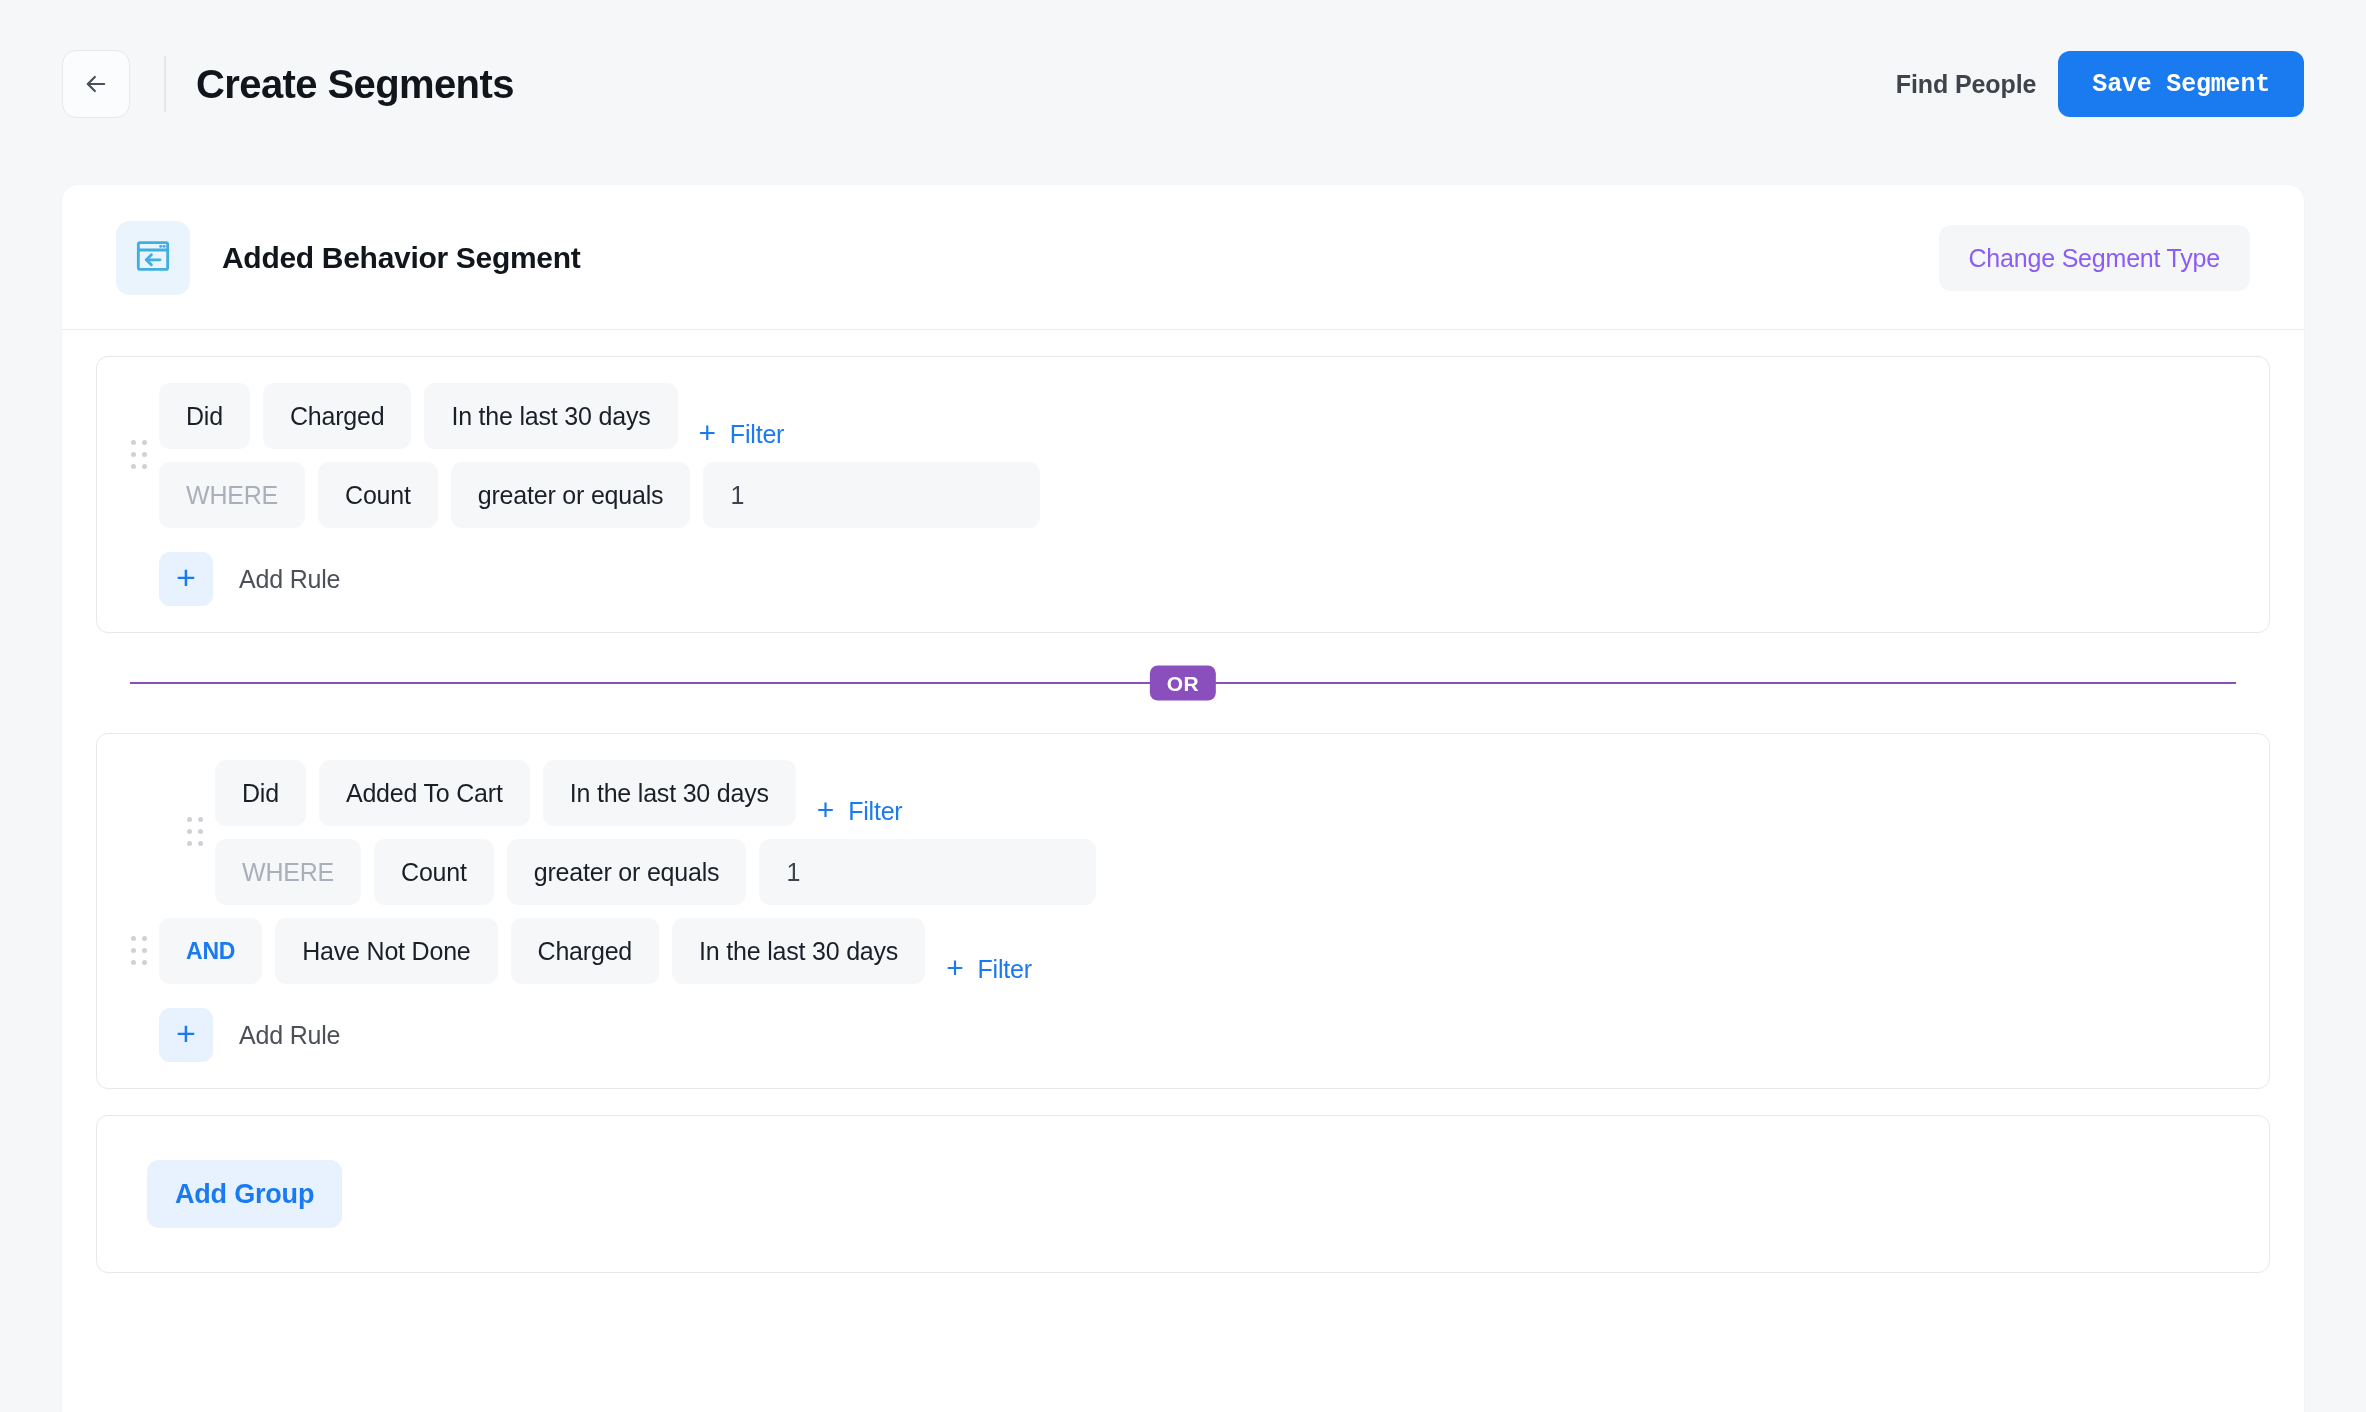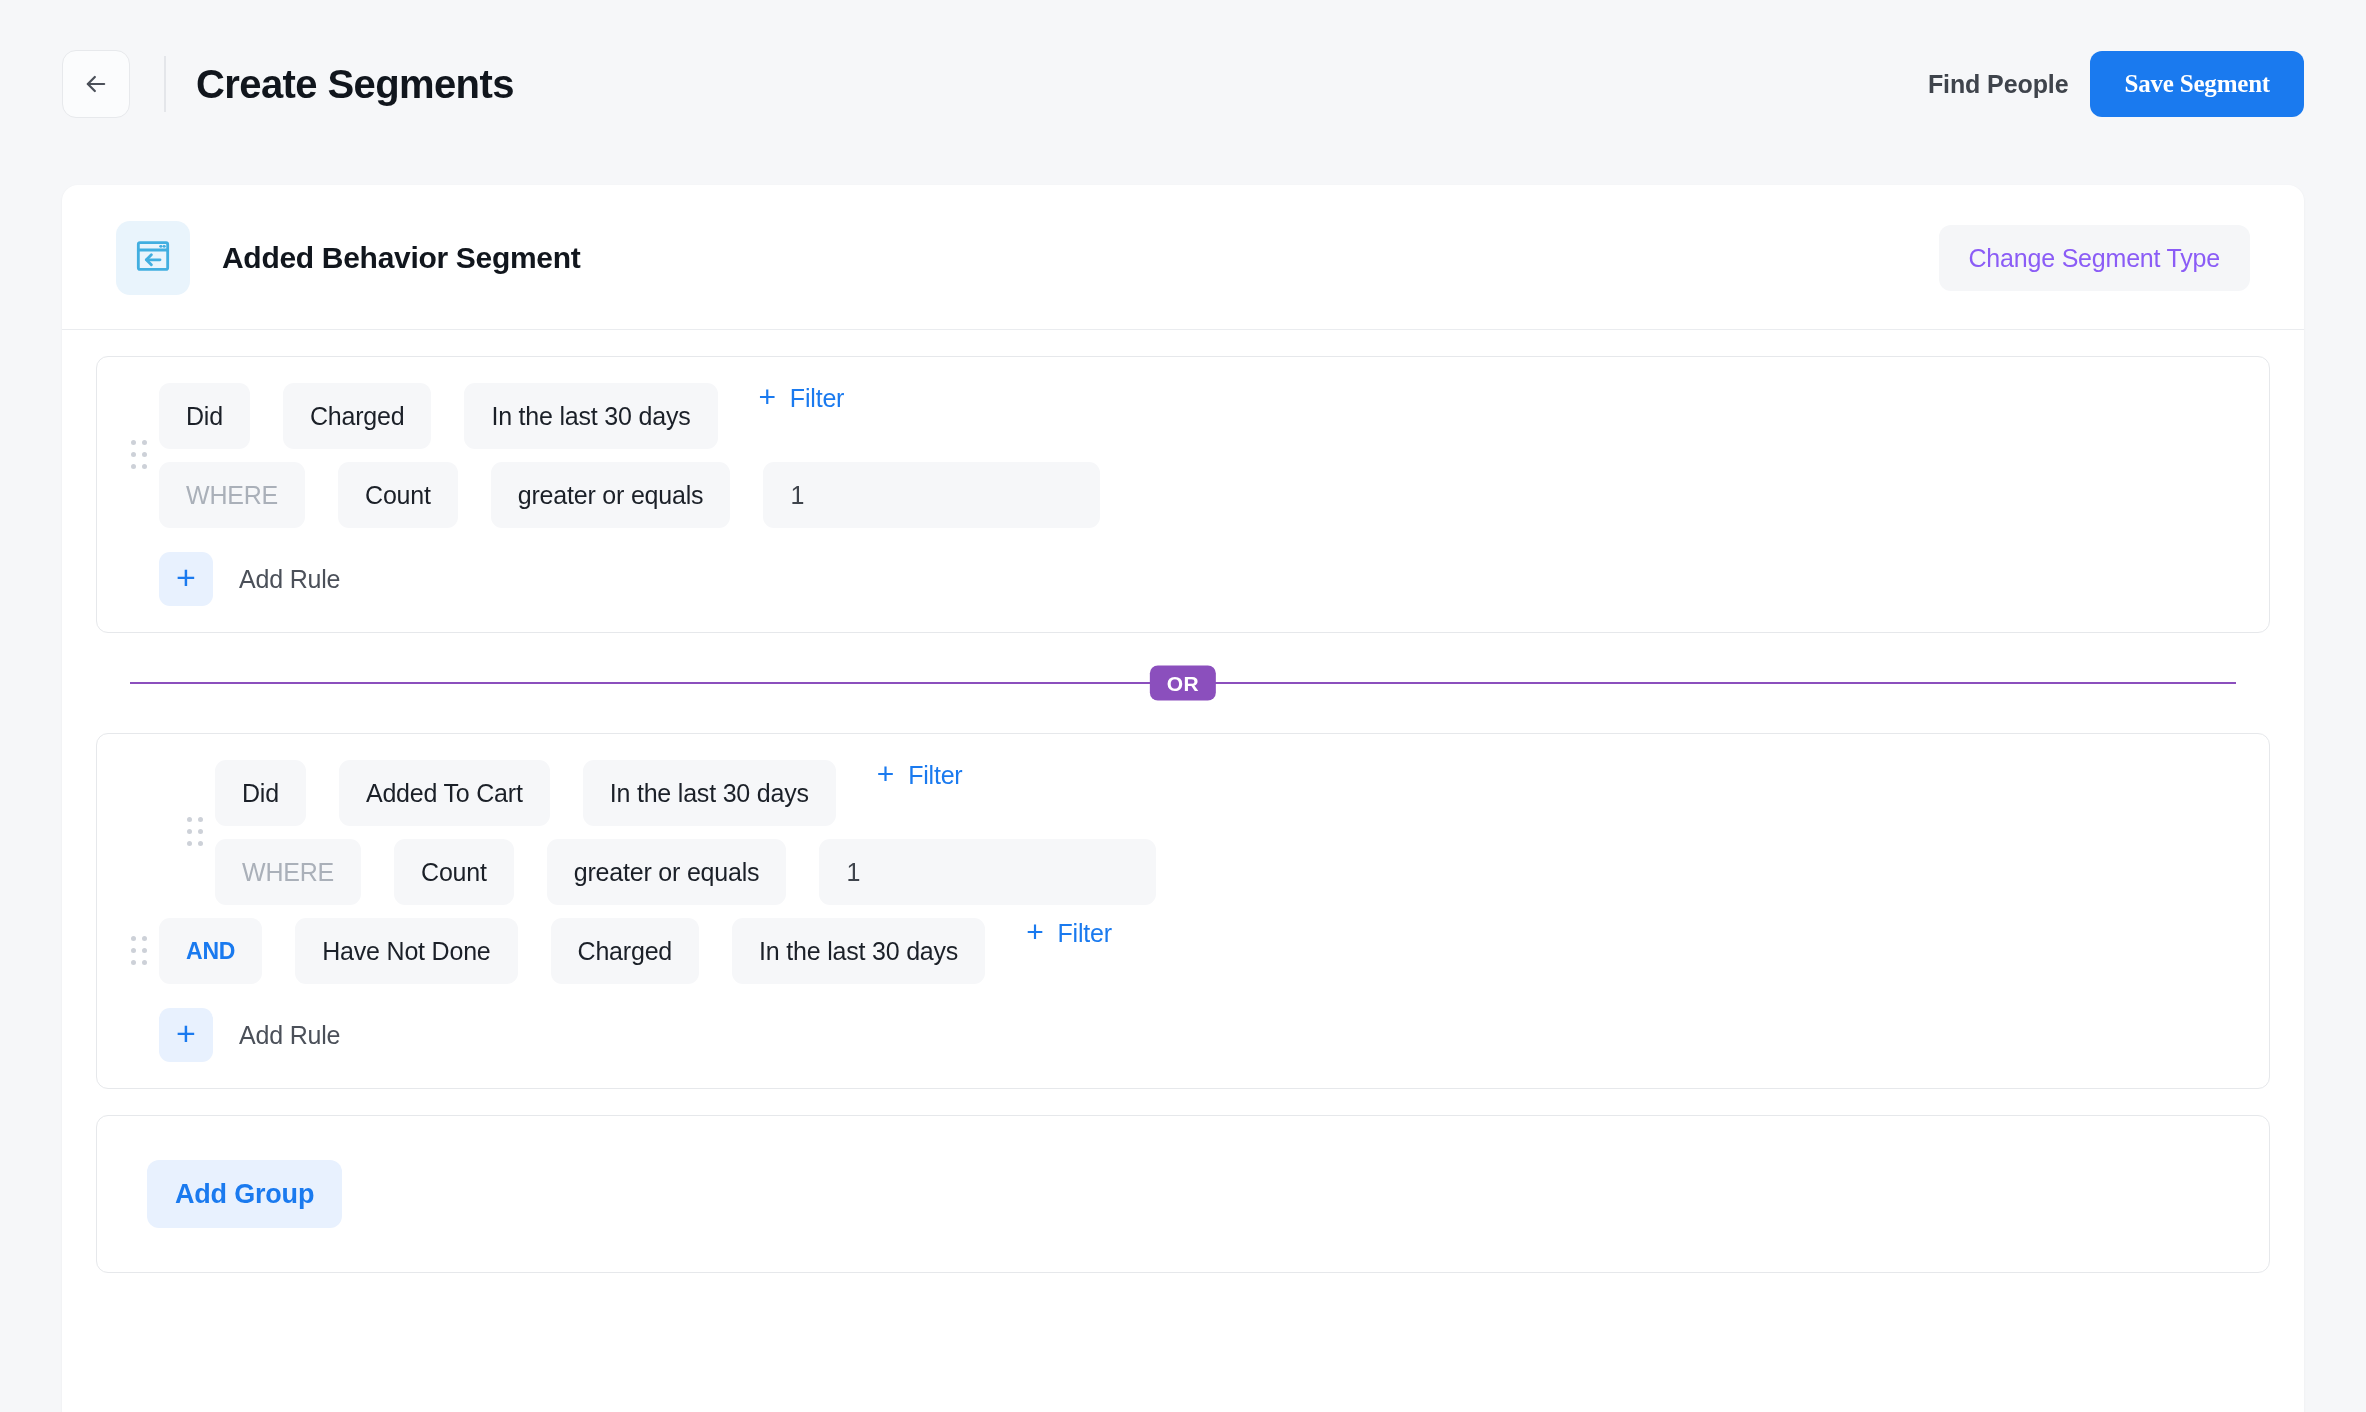--- a/index.html
+++ b/index.html
@@ -75,21 +75,21 @@
     color: #ffffff;
     font-size: 25px;
     font-weight: 700;
     letter-spacing: -0.2px;
     border: none;
     border-radius: 12px;
     padding: 0 34px;
     height: 66px;
     display: flex; align-items: center;
     cursor: pointer;
-    font-family: Liberation Serif, serif;
+    font-family: Liberation Mono, monospace;
     white-space: nowrap;
   }
 
   
   .main-card {
     position: absolute;
     left: 62px;
     top: 185px;
     width: 2242px;
     background: #ffffff;
@@ -161,22 +161,21 @@
 
   .rule-row {
     display: flex;
     align-items: center;
     gap: 0;
   }
   .rule-stack { display: flex; flex-direction: column; }
 
   .rule-block {
     display: flex;
-    align-items: flex-start;
-    gap: 20px;
+    align-items: flex-end;
   }
 
   .grip {
     width: 26px;
     height: 40px;
     flex: 0 0 auto;
     display: flex;
     align-items: center;
     justify-content: center;
     cursor: grab;

